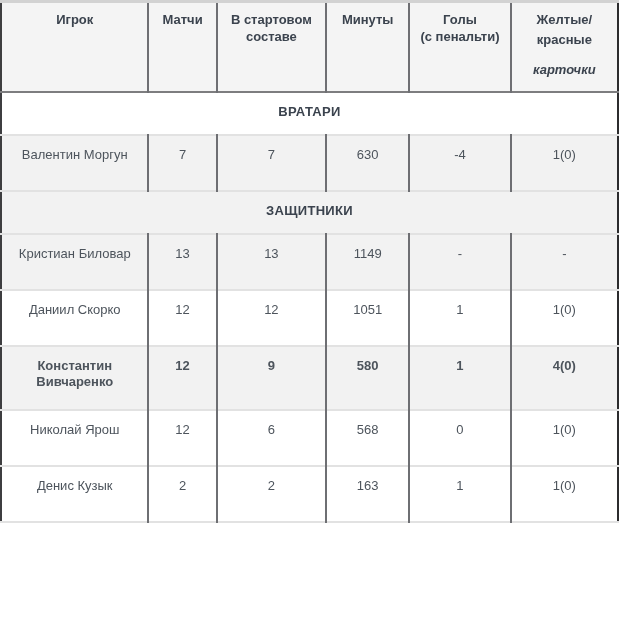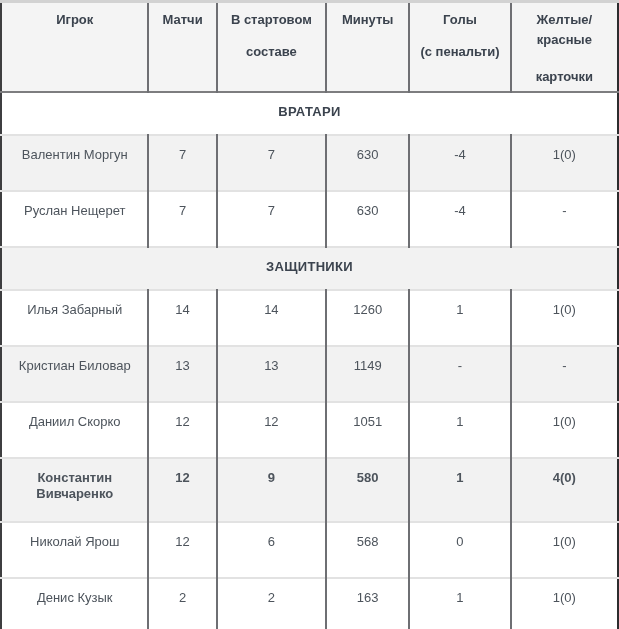--- a/index.html
+++ b/index.html
@@ -51,23 +51,23 @@
   td + td, th + th {
     border-left: 2px solid #6e6f73;
   }
   tr.section td {
     font-weight: bold;
     color: #3b434e;
     letter-spacing: 0.3px;
   }
   td.name { line-height: 16px; }
   .hline { display: block; }
-  .gap-lg { margin-top: 17px; }
+  .gap-lg { margin-top: 2px; }
   .gap-sm { margin-top: 5px; }
-  .gap-md { margin-top: 22px; }
+  .gap-md { margin-top: 15px; font-style: italic; }
 </style>
 </head>
 <body>
 
 <table class="stats">
   <colgroup>
     <col style="width:147px">
     <col style="width:68px">
     <col style="width:109px">
     <col style="width:83px">
@@ -108,41 +108,25 @@
 
     <tr class="data alt">
       <td class="name">Валентин Моргун</td>
       <td>7</td>
       <td>7</td>
       <td>630</td>
       <td>-4</td>
       <td>1(0)</td>
     </tr>
 
-    <tr class="data white">
-      <td class="name">Руслан Нещерет</td>
-      <td>7</td>
-      <td>7</td>
-      <td>630</td>
-      <td>-4</td>
-      <td>-</td>
-    </tr>
 
     <tr class="section alt">
       <td colspan="6">ЗАЩИТНИКИ</td>
     </tr>
 
-    <tr class="data white">
-      <td class="name">Илья Забарный</td>
-      <td>14</td>
-      <td>14</td>
-      <td>1260</td>
-      <td>1</td>
-      <td>1(0)</td>
-    </tr>
 
     <tr class="data alt">
       <td class="name">Кристиан Биловар</td>
       <td>13</td>
       <td>13</td>
       <td>1149</td>
       <td>-</td>
       <td>-</td>
     </tr>
 

